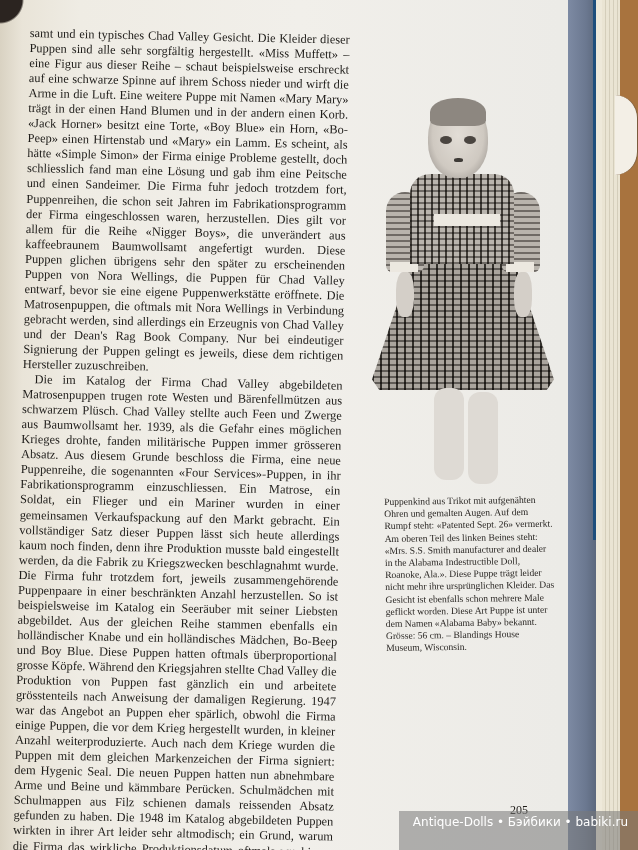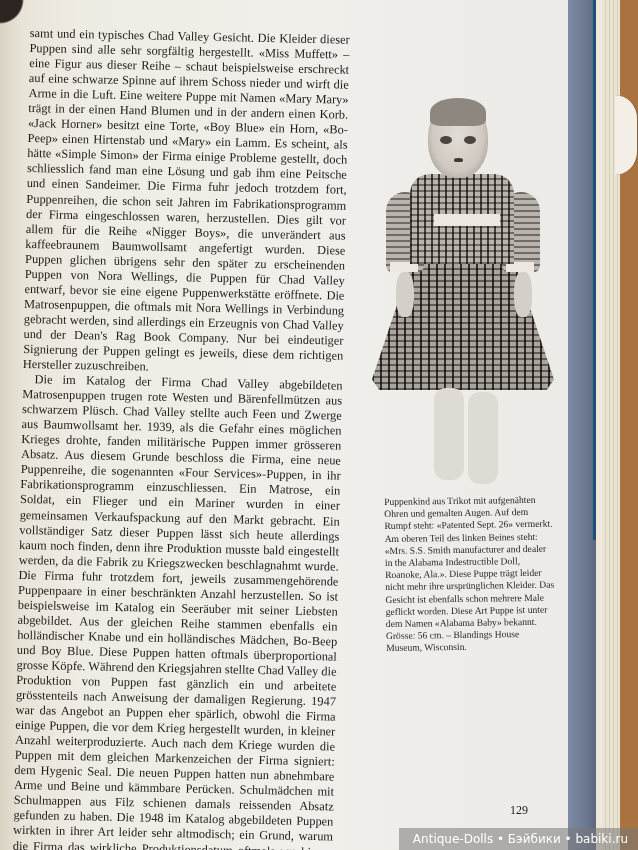--- a/index.html
+++ b/index.html
@@ -60,21 +60,21 @@
                repeating-linear-gradient(90deg,#4d4a46 0,#4d4a46 2px,transparent 2px,transparent 8px);
     background-blend-mode:multiply; clip-path:polygon(22% 0,78% 0,100% 92%,96% 100%,4% 100%,0 92%); }
   .leg { position:absolute; top:296px; width:30px; height:92px; background:#dedad4; border-radius:12px; }
   .caption {
     position:absolute; left:384px; top:496px; width:170px;
     font-size:9.6px; line-height:12.2px; color:#2a2724;
     transform:rotate(-0.8deg); transform-origin:0 0;
   }
   .page-number { position:absolute; left:510px; top:803px; font-size:12px; color:#1d1b18; }
   .watermark {
-    position:absolute; right:0; bottom:0; height:22px; padding:0 10px 0 14px;
+    position:absolute; right:0; bottom:0; height:39px; padding:0 10px 0 14px;
     background:rgba(120,120,120,.55); color:#ffffff;
     font-family:"DejaVu Sans", sans-serif; font-size:12px; line-height:22px;
   }
 </style>
 </head>
 <body>
 
 <div class="page">
   <div class="text-col">
     <p>samt und ein typisches Chad Valley Gesicht. Die Kleider dieser Puppen sind alle sehr sorgfältig hergestellt. «Miss Muffett» – eine Figur aus dieser Reihe – schaut beispielsweise erschreckt auf eine schwarze Spinne auf ihrem Schoss nieder und wirft die Arme in die Luft. Eine weitere Puppe mit Namen «Mary Mary» trägt in der einen Hand Blumen und in der andern einen Korb. «Jack Horner» besitzt eine Torte, «Boy Blue» ein Horn, «Bo-Peep» einen Hirtenstab und «Mary» ein Lamm. Es scheint, als hätte «Simple Simon» der Firma einige Probleme gestellt, doch schliesslich fand man eine Lösung und gab ihm eine Peitsche und einen Sandeimer. Die Firma fuhr jedoch trotzdem fort, Puppenreihen, die schon seit Jahren im Fabrikationsprogramm der Firma eingeschlossen waren, herzustellen. Dies gilt vor allem für die Reihe «Nigger Boys», die unverändert aus kaffeebraunem Baumwollsamt angefertigt wurden. Diese Puppen glichen übrigens sehr den später zu erscheinenden Puppen von Nora Wellings, die Puppen für Chad Valley entwarf, bevor sie eine eigene Puppenwerkstätte eröffnete. Die Matrosenpuppen, die oftmals mit Nora Wellings in Verbindung gebracht werden, sind allerdings ein Erzeugnis von Chad Valley und der Dean's Rag Book Company. Nur bei eindeutiger Signierung der Puppen gelingt es jeweils, diese dem richtigen Hersteller zuzuschreiben.</p>
@@ -96,21 +96,21 @@
     <div class="lace"></div>
     <div class="doll-head"></div>
     <div class="doll-hair"></div>
     <div class="eye" style="left:72px"></div>
     <div class="eye" style="left:96px"></div>
     <div class="mouth"></div>
   </div>
 
   <div class="caption">Puppenkind aus Trikot mit aufgenähten Ohren und gemalten Augen. Auf dem Rumpf steht: «Patented Sept. 26» vermerkt. Am oberen Teil des linken Beines steht: «Mrs. S.S. Smith manufacturer and dealer in the Alabama Indestructible Doll, Roanoke, Ala.». Diese Puppe trägt leider nicht mehr ihre ursprünglichen Kleider. Das Gesicht ist ebenfalls schon mehrere Male geflickt worden. Diese Art Puppe ist unter dem Namen «Alabama Baby» bekannt. Grösse: 56 cm. – Blandings House Museum, Wisconsin.</div>
 
-  <div class="page-number">129</div>
+  <div class="page-number">205</div>
 </div>
 
 <div class="edge-gray"></div>
 <div class="edge-blue"></div>
 <div class="edge-cream"></div>
 <div class="edge-lines"></div>
 <div class="edge-brown"></div>
 <div class="sticker"></div>
 
 <div class="watermark">Antique-Dolls • Бэйбики • babiki.ru</div>

